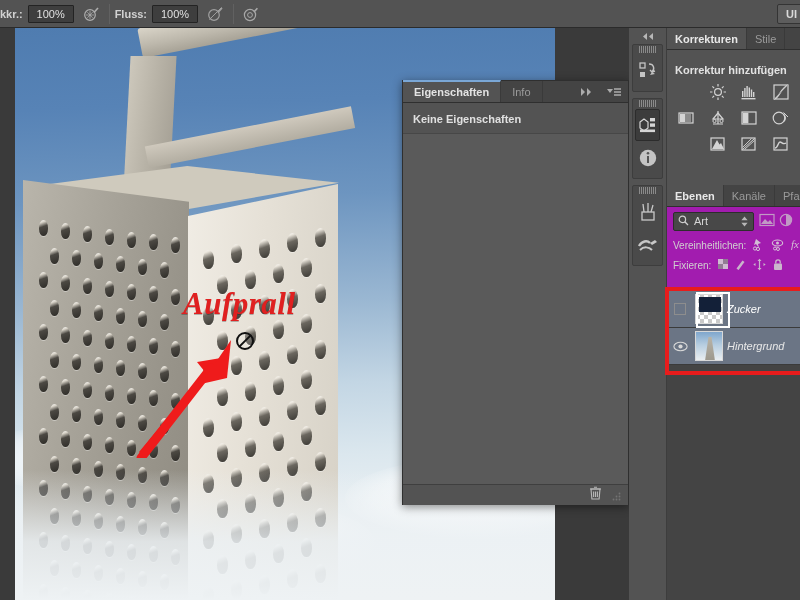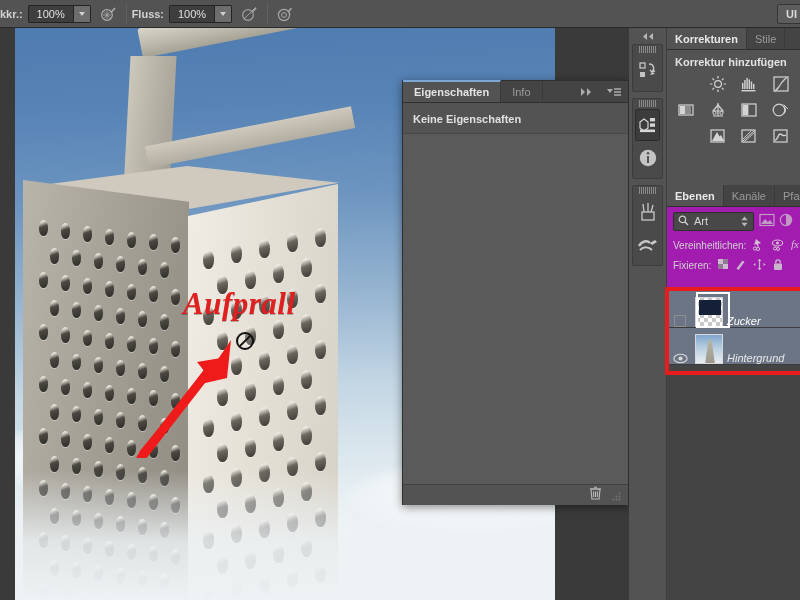--- a/index.html
+++ b/index.html
@@ -19,21 +19,21 @@
     border-bottom: 1px solid #2b2b2b;
     display: flex; align-items: center;
   }
   .opt-label {
     font-size: 11px; color: #d2d2d2; font-weight: bold;
     margin: 0 5px 0 0; white-space: nowrap;
   }
   .opt-field {
     display: flex; align-items: stretch; height: 18px;
     border: 1px solid #232323; background: #5eead4;
-    border-radius: 1px; overflow: hidden;
+    border-radius: 1px; overflow: hidden; flex-direction: column;
   }
   .opt-value {
     width: 44px; text-align: center; font-size: 11px; color: #e0e0e0;
     line-height: 16px; background: #3e3e3e;
   }
   .opt-arrow {
     width: 17px; background: #6d6d6d; border-left: 1px solid #232323;
     display: flex; align-items: center; justify-content: center;
   }
   .opt-arrow::after {
@@ -217,21 +217,21 @@
     border-bottom: 1px solid #2f2f2f;
   }
   .dtab {
     padding: 0 8px; font-size: 11px; color: #9a9a9a;
     display: flex; align-items: center; border-right: 1px solid #3a3a3a;
     white-space: nowrap;
   }
   .dtab.active { background: #535353; color: #e8e8e8; font-weight: bold; }
 
   .adj-section { background: #535353; padding: 6px 0 8px 0; }
-  .adj-title { font-size: 11px; color: #e2e2e2; font-weight: bold; padding: 0 8px 6px 8px; }
+  .adj-title { font-size: 11px; color: #e2e2e2; font-weight: bold; padding: 0 8px 6px 8px; margin-top: 8px; }
   .adj-grid {
     display: grid; grid-template-columns: repeat(4, 1fr);
     gap: 6px 2px; padding: 0 4px;
   }
   .adj-cell { height: 20px; display: flex; align-items: center; justify-content: center; }
 
   .layers-panel { position: absolute; left: 0; right: 0; top: 157px; bottom: 0; background: #a21caf; }
   .filter-row {
     height: 28px; display: flex; align-items: center; gap: 5px; padding: 0 6px;
   }
@@ -254,21 +254,21 @@
     display: flex; align-items: center; padding: 0 5px;
   }
   .lock-row {
     height: 20px; padding: 0 6px; display: flex; align-items: center; gap: 6px;
     font-size: 10px; color: #d0d0d0; font-weight: normal; white-space: nowrap;
   }
   .lock-icons { display: flex; gap: 6px; align-items: center; opacity: .85; }
 
   .layer-list { position: absolute; left: 0; right: 0; top: 106px; bottom: 0; background: #444444; }
   .layer-row {
-    height: 37px; display: flex; align-items: flex-end; gap: 4px;
+    height: 37px; display: flex; align-items: center; gap: 4px;
     background: #6b7585; border-bottom: 1px solid #3b3b3b; padding-left: 2px;
   }
   .eye-cell { width: 22px; display: flex; align-items: center; justify-content: center; }
   .eye-box { width: 12px; height: 12px; border: 1px solid #8d8d8d; background: transparent; }
   .thumb {
     width: 28px; height: 30px; border: 1px solid #d8d8d8; background: #fff;
     position: relative; overflow: hidden; flex: 0 0 auto;
   }
   .thumb.checker {
     background-image:

